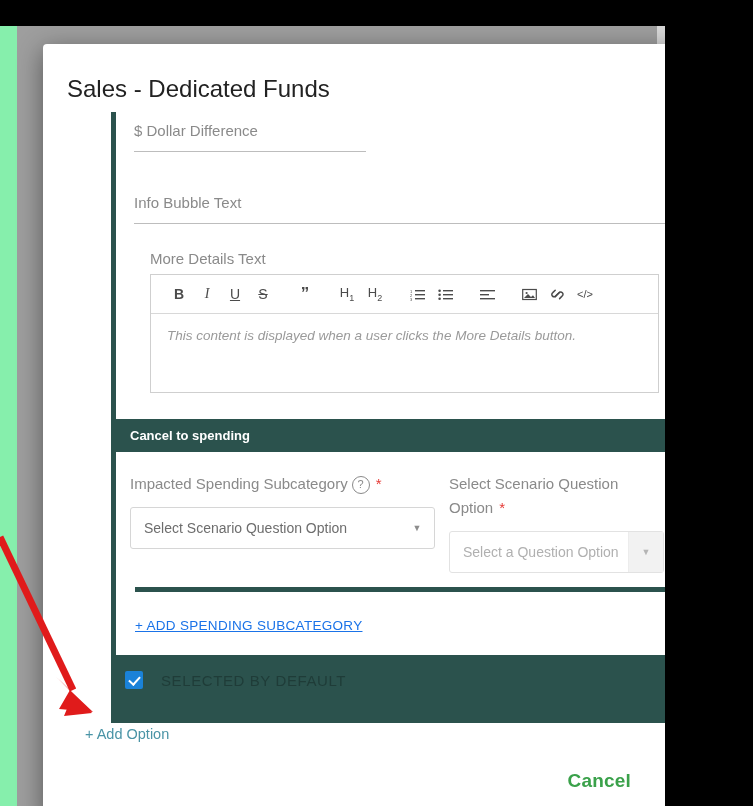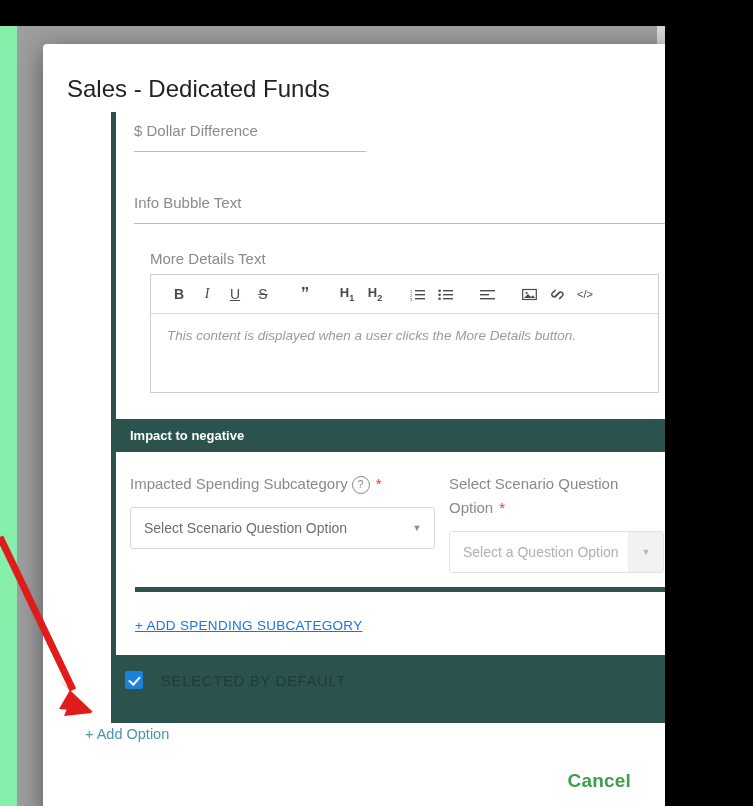--- a/index.html
+++ b/index.html
@@ -243,21 +243,21 @@
     justify-content: center;
     color: #4b4b4b;
     font-size: 14px;
     cursor: pointer;
   }
   .tb.gap { margin-left: 14px; }
   .tb b { font-weight: bold; }
   .tb i { font-style: italic; font-family: "Liberation Serif", serif; }
   .tb u { text-decoration: underline; }
   .tb s { text-decoration: line-through; }
-  .tb .h { font-size: 13px; font-weight: 700; }
+  .tb .h { font-size: 13px; font-weight: 400; }
   .tb .h sub { font-size: 9px; }
   .rte-content {
     height: 50px;
     padding: 14px 16px;
     font-size: 13.5px;
     font-style: italic;
     color: #9a9a9a;
   }
 
   
@@ -530,21 +530,21 @@
                     <path d="M9.6 4.2 L6 7.8 a2.3 2.3 0 1 1-3.2-3.2 L5.2 2.2" fill="none" stroke="#4b4b4b" stroke-width="1.5" stroke-linecap="round"></path>
                   </svg>
                 </div>
                 <div class="tb" style="font-size:11px;">&lt;/&gt;</div>
               </div>
               <div class="rte-content">This content is displayed when a user clicks the More Details button.</div>
             </div>
           </div>
 
           
-          <div class="impact-head">Impact to negative</div>
+          <div class="impact-head">Cancel to spending</div>
 
           <div class="impact-body">
             <div class="col-left">
               <div class="sel-label">
                 <span>Impacted Spending Subcategory</span><span class="qmark">?</span><span class="req">*</span>
               </div>
               <div class="dropdown">
                 <div class="dd-text">Select Scenario Question Option</div>
                 <div class="dd-caret">▼</div>
               </div>

